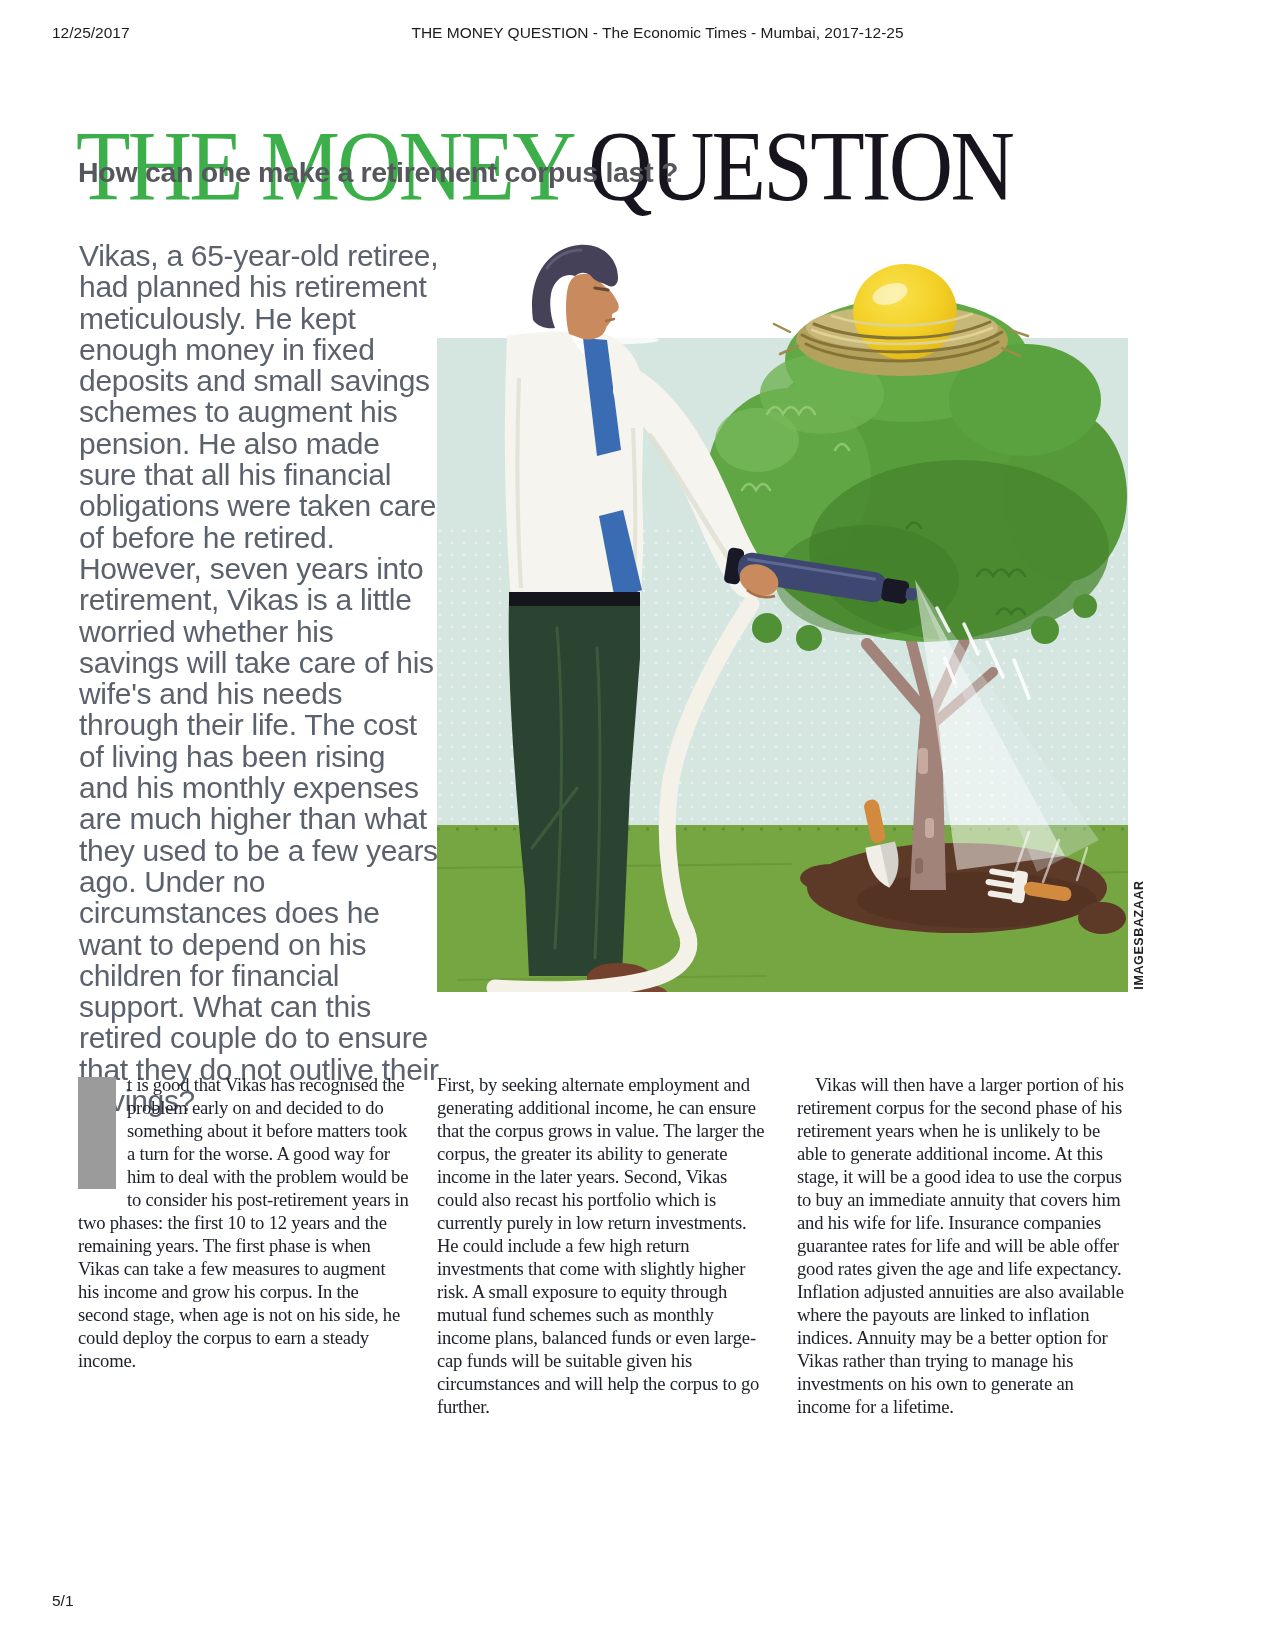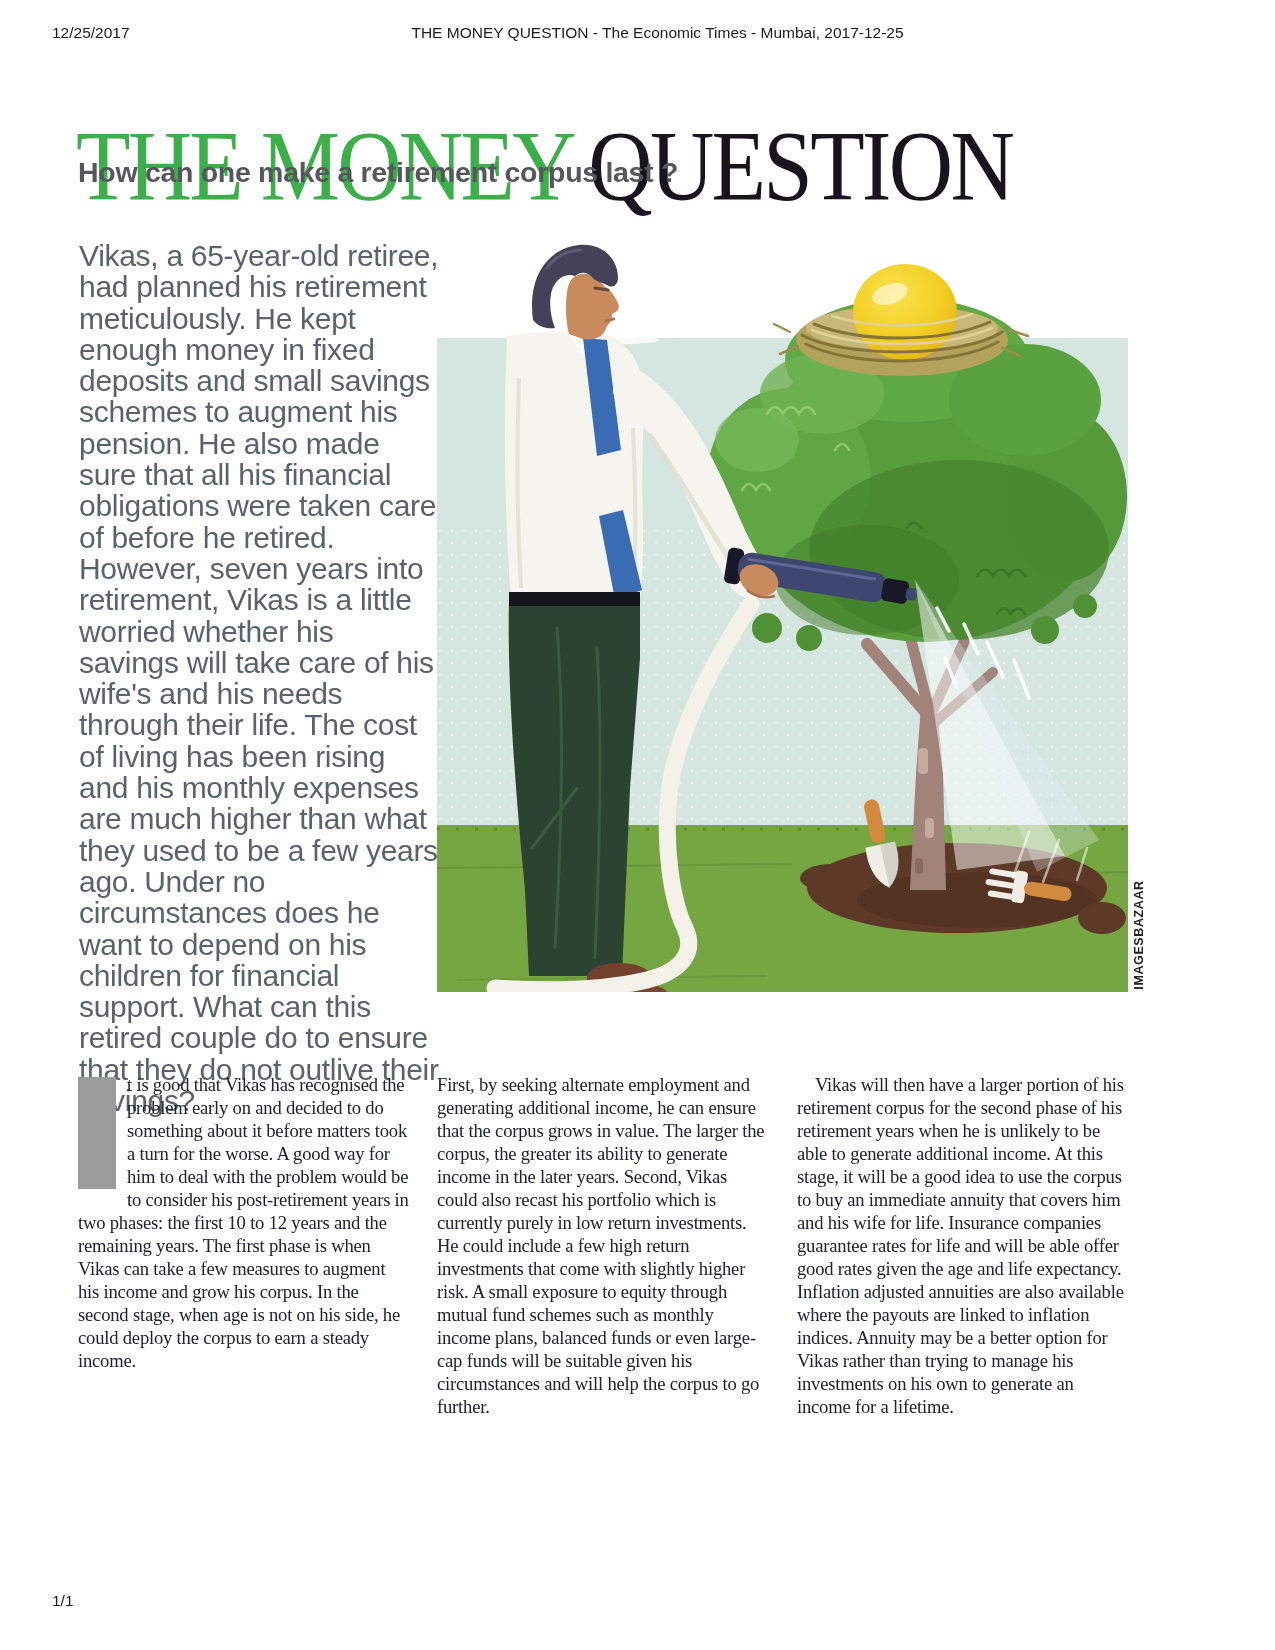--- a/index.html
+++ b/index.html
@@ -237,16 +237,16 @@
 
   <div class="col col2">
     <p>First, by seeking alternate employment and generating additional income, he can ensure that the corpus grows in value. The larger the corpus, the greater its ability to generate income in the later years. Second, Vikas could also recast his portfolio which is currently purely in low return investments. He could include a few high return investments that come with slightly higher risk. A small exposure to equity through mutual fund schemes such as monthly income plans, balanced funds or even large-cap funds will be suitable given his circumstances and will help the corpus to go further.</p>
   </div>
 
   <div class="col col3">
     <p class="indent">Vikas will then have a larger portion of his retirement corpus for the second phase of his retirement years when he is unlikely to be able to generate additional income. At this stage, it will be a good idea to use the corpus to buy an immediate annuity that covers him and his wife for life. Insurance companies guarantee rates for life and will be able offer good rates given the age and life expectancy. Inflation adjusted annuities are also available where the payouts are linked to inflation indices. Annuity may be a better option for Vikas rather than trying to manage his investments on his own to generate an income for a lifetime.</p>
   </div>
 
   <div class="print-footer">
-    <span>1/1</span>
+    <span>5/1</span>
   </div>
 
 </div>
 
 </body></html>

